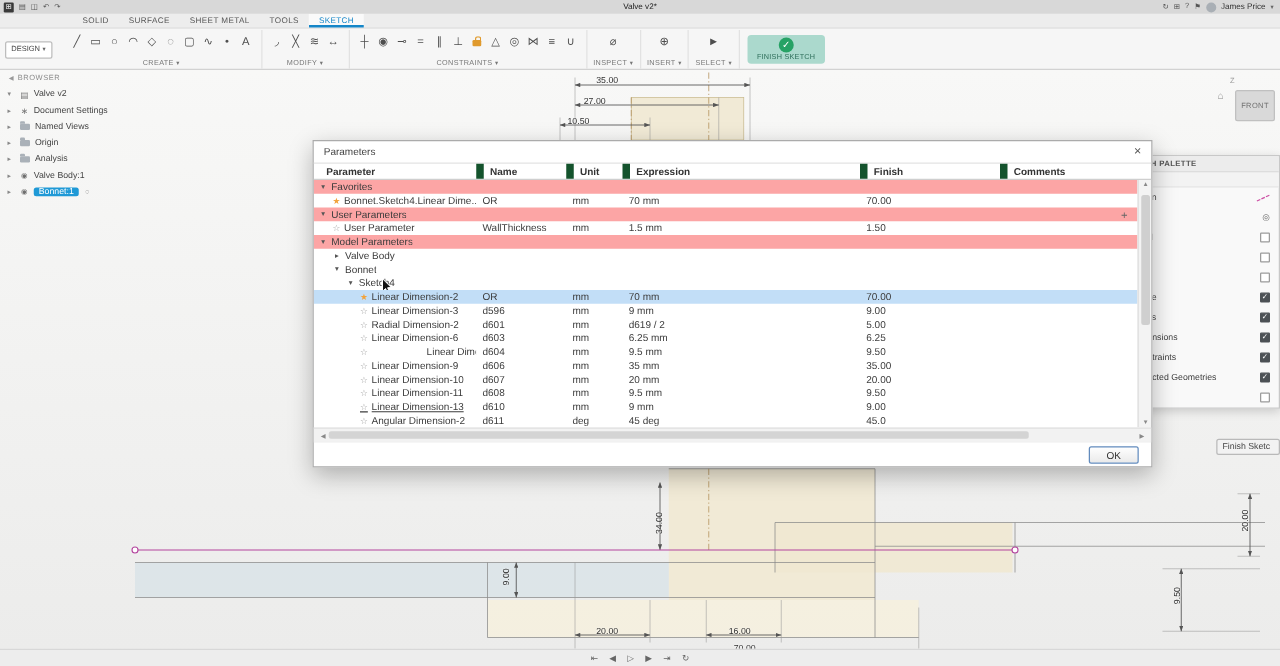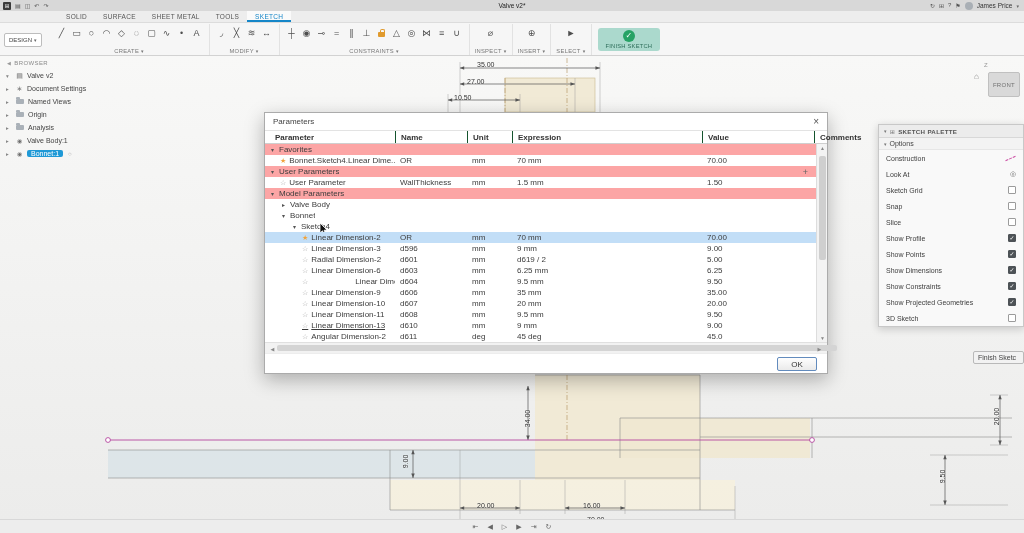--- a/index.html
+++ b/index.html
@@ -69,26 +69,26 @@
   .pal-sec{height:12px;display:flex;align-items:center;gap:3px;padding:0 5px;background:#f3f3f3;border-bottom:1px solid #e6e6e6;color:#444}
   .prow-p{height:16px;display:flex;align-items:center;justify-content:space-between;padding:0 7px}
   .plab{color:#3d3d3d}
   .chk{width:8px;height:8px;border:1px solid #9b9b9b;border-radius:1px;background:#fff;font-size:6px;line-height:7px;text-align:center}
   .chk.on{background:#4d5256;border-color:#4d5256;color:#fff}
   .construction-line{width:11px;height:0;border-top:1.5px dashed #cc4fa4;display:inline-block;transform:rotate(-25deg)}
   .plook{font-size:7px;color:#666}
   .finish-mini{position:absolute;left:973px;top:295px;width:51px;height:13px;background:#f2f2f2;border:1px solid #b9b9b9;border-radius:2px;font-size:7px;color:#444;overflow:hidden;white-space:nowrap;z-index:8;display:flex;align-items:center;padding-left:4px}
 
   
-  .dialog{position:absolute;left:264px;top:56px;width:564px;height:262px;background:#fff;border:1px solid #ababab;box-shadow:0 6px 18px rgba(0,0,0,.28);z-index:30;font-size:8px;color:#3c3c3c}
+  .dialog{position:absolute;left:250px;top:56px;width:672px;height:262px;background:#fff;border:1px solid #ababab;box-shadow:0 6px 18px rgba(0,0,0,.28);z-index:30;font-size:8px;color:#3c3c3c}
   .dlg-title{height:17px;display:flex;align-items:center;justify-content:space-between;padding:0 8px;font-size:8px;color:#444}
   .dlg-close{font-size:10px;color:#555}
   .grid{display:grid;grid-template-columns:130px 72px 45px 190px 112px 1fr;align-items:center}
   .dlg-header{height:14px;border-top:1px solid #e3e3e3;border-bottom:1px solid #cfcfcf;font-weight:700;color:#333;margin-right:0}
-  .dlg-header .cell{padding-left:5px;border-left:1px solid #14532d;height:100%;display:flex;align-items:center}
+  .dlg-header .cell{padding-left:5px;border-left:6px solid #14532d;height:100%;display:flex;align-items:center}
   .dlg-header .cell:first-child{border-left:none;padding-left:10px}
   .dlg-body{position:relative;height:198px;overflow:hidden}
   .rows{margin-right:11px}
   .prow{height:11px}
   .prow .cell{padding-left:5px;overflow:hidden;white-space:nowrap}
   .c1{display:flex;align-items:center;gap:3px;position:relative;height:100%}
   .t-group{background:#fca5a5}
   .selected{background:#c2def7}
   .span-all{grid-column:1/-1}
   .rcaret{width:7px;font-size:6px;color:#555;text-align:center;flex:0 0 auto}
@@ -411,21 +411,21 @@
     <div class="dialog" data-name="parameters-dialog">
       <div class="dlg-title" data-name="dialog-titlebar">
         <span data-name="dialog-title">Parameters</span>
         <span class="dlg-close" data-name="close-icon">×</span>
       </div>
       <div class="dlg-header grid" data-name="parameters-table-header">
           <div class="cell" data-name="column-parameter">Parameter</div>
           <div class="cell" data-name="column-name">Name</div>
           <div class="cell" data-name="column-unit">Unit</div>
           <div class="cell" data-name="column-expression">Expression</div>
-          <div class="cell" data-name="column-value">Value</div>
+          <div class="cell" data-name="column-value">Finish</div>
           <div class="cell" data-name="column-comments">Comments</div>
         </div>
       <div class="dlg-body" data-name="parameters-table-body-wrap">
         <div class="rows" data-name="parameters-table-body">
             <div class="prow grid t-group" data-name="parameter-row">
               <div class="cell c1 span-all" style="padding-left: 4px;">
                 <span class="rcaret" data-name="caret-down-icon">▾</span>
                 <span class="rlabel" data-name="parameter-label">Favorites</span>
               </div>
             </div>

